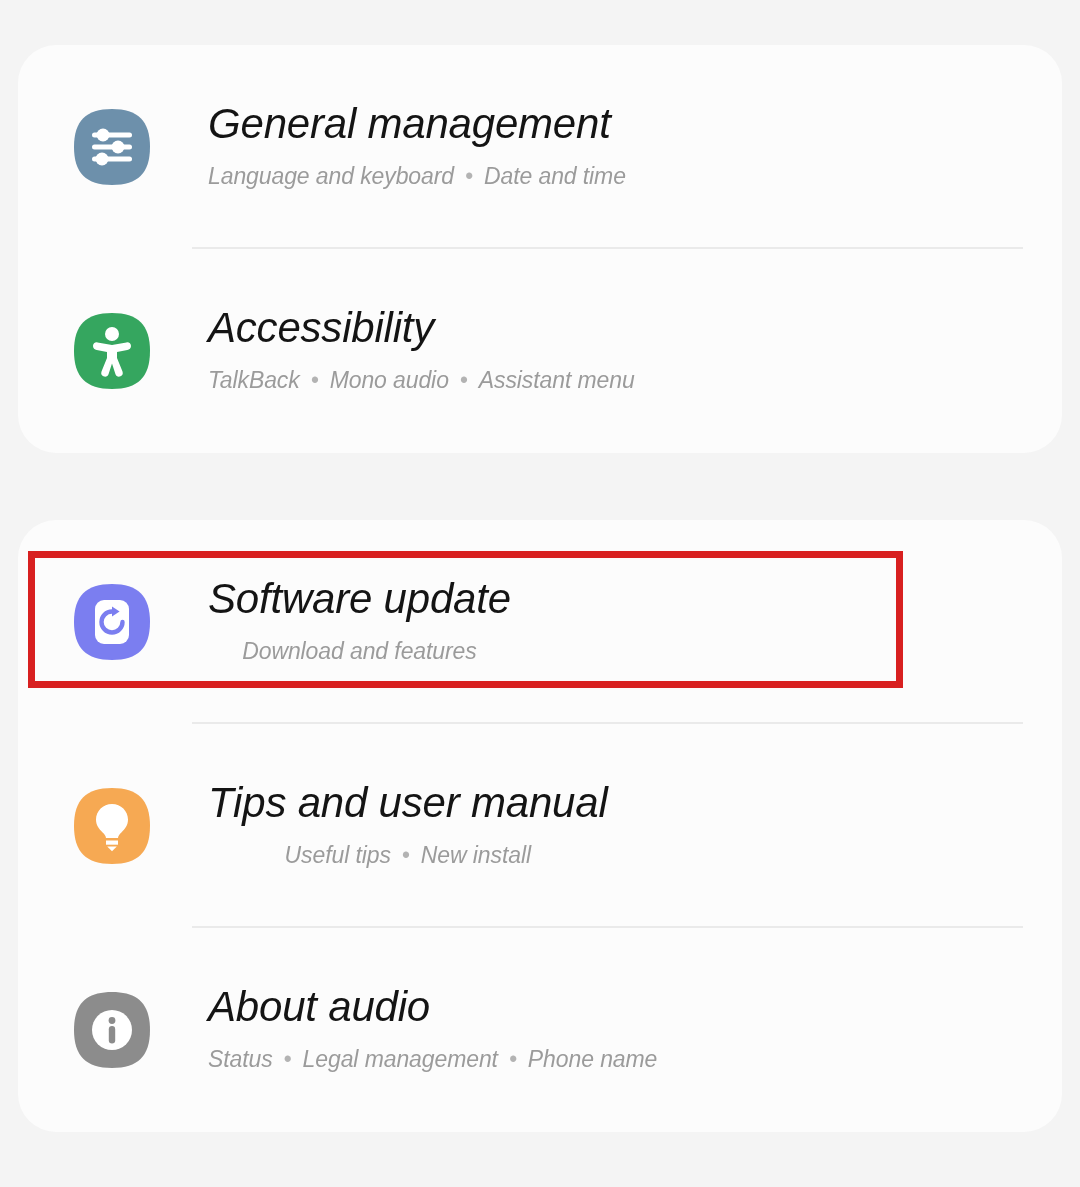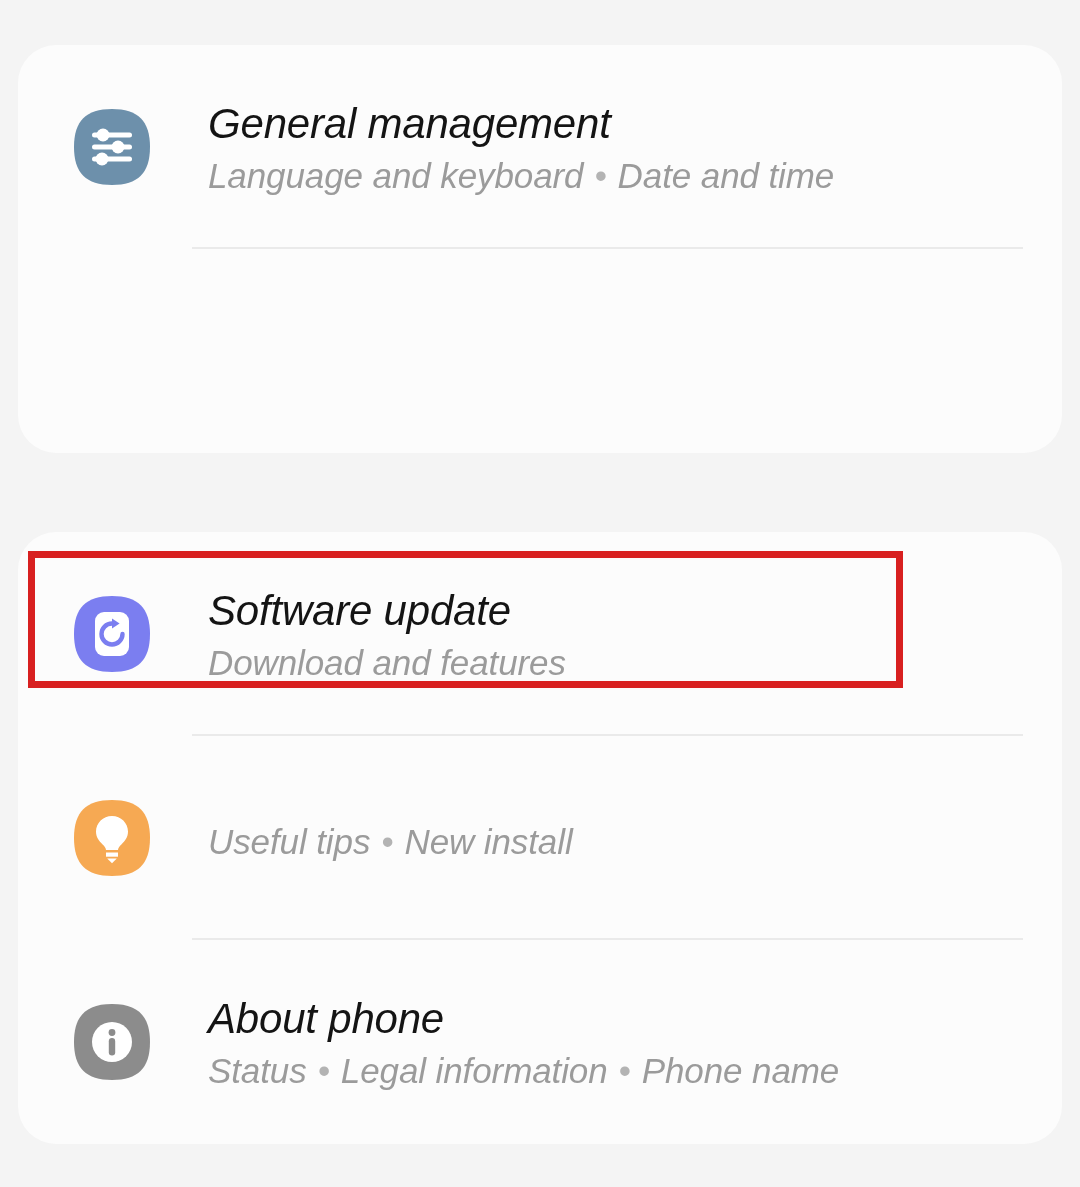--- a/index.html
+++ b/index.html
@@ -25,21 +25,21 @@
   .card {
     position: absolute;
     left: 18px;
     width: 1044px;
     background: #fcfcfc;
     border-radius: 38px;
     box-sizing: border-box;
   }
 
   #card-one  { top: 45px;  height: 408px; }
-  #card-two  { top: 532px; height: 612px; }
+  #card-two  { top: 520px; height: 612px; }
 
   .row {
     position: relative;
     display: flex;
     align-items: center;
     height: 204px;
     box-sizing: border-box;
     padding-left: 54px;
   }
 
@@ -76,21 +76,21 @@
   .row-title {
     font-size: 42px;
     line-height: 50px;
     color: #141414;
     letter-spacing: -0.2px;
     white-space: nowrap;
   }
 
   .row-subtitle {
     margin-top: 8px;
-    font-size: 35px;
+    font-size: 23px;
     line-height: 38px;
     color: #9b9b9b;
     letter-spacing: -0.1px;
     white-space: nowrap;
     text-align: center;
   }
 
   .dot-sep {
     display: inline-block;
     padding: 0 11px;
@@ -131,20 +131,35 @@
       </div>
       <div class="row-text">
         <div class="row-title">General management</div>
         <div class="row-subtitle">
           <span>Language and keyboard</span><span class="dot-sep">•</span><span>Date and time</span>
         </div>
       </div>
       <div class="row-divider"></div>
     </div>
 
+    <div class="row">
+      <div class="row-icon">
+        <svg class="squircle" viewBox="0 0 80 80">
+          <path d="M40 2 C66 2 78 14 78 40 C78 66 66 78 40 78 C14 78 2 66 2 40 C2 14 14 2 40 2 Z" fill="#35a65f"></path>
+          <circle cx="40" cy="23" r="7" fill="#ffffff"></circle>
+          <path d="M21 35 C21 32.5 23 31 25.5 31.4 L40 34 L54.5 31.4 C57 31 59 32.5 59 35 C59 37.2 57.4 38.6 55.3 39 L45 41 L45 47 L50.5 60.5 C51.4 62.8 50.2 65 48 65.6 C45.9 66.2 44.1 65.1 43.4 63 L40 52.5 L36.6 63 C35.9 65.1 34.1 66.2 32 65.6 C29.8 65 28.6 62.8 29.5 60.5 L35 47 L35 41 L24.7 39 C22.6 38.6 21 37.2 21 35 Z" fill="#ffffff"></path>
+        </svg>
+      </div>
+      <div class="row-text">
+        <div class="row-title">Accessibility</div>
+        <div class="row-subtitle">
+          <span>TalkBack</span><span class="dot-sep">•</span><span>Mono audio</span><span class="dot-sep">•</span><span>Assistant menu</span>
+        </div>
+      </div>
+    </div>
 
   </div>
 
   <div class="card" id="card-two">
 
     <div class="row">
       <div class="row-icon">
         <svg class="squircle" viewBox="0 0 80 80">
           <path d="M40 2 C66 2 78 14 78 40 C78 66 66 78 40 78 C14 78 2 66 2 40 C2 14 14 2 40 2 Z" fill="#7b7ef0"></path>
           <rect x="23" y="18" width="34" height="44" rx="9" fill="#ffffff"></rect>
@@ -164,40 +179,41 @@
     <div class="row">
       <div class="row-icon">
         <svg class="squircle" viewBox="0 0 80 80">
           <path d="M40 2 C66 2 78 14 78 40 C78 66 66 78 40 78 C14 78 2 66 2 40 C2 14 14 2 40 2 Z" fill="#f6a953"></path>
           <path d="M40 18 C31 18 24 25 24 33.6 C24 39.4 27 43 30.6 46.4 C32.6 48.3 33.8 49.8 34 52 L46 52 C46.2 49.8 47.4 48.3 49.4 46.4 C53 43 56 39.4 56 33.6 C56 25 49 18 40 18 Z" fill="#ffffff"></path>
           <rect x="34" y="54.5" width="12" height="4.2" fill="#ffffff"></rect>
           <path d="M35.2 60.6 L44.8 60.6 L40 65.2 Z" fill="#ffffff"></path>
         </svg>
       </div>
       <div class="row-text">
+        <div class="row-title">Tips and user manual</div>
         <div class="row-subtitle">
           <span>Useful tips</span><span class="dot-sep">•</span><span>New install</span>
         </div>
       </div>
       <div class="row-divider"></div>
     </div>
 
     <div class="row">
       <div class="row-icon">
         <svg class="squircle" viewBox="0 0 80 80">
           <path d="M40 2 C66 2 78 14 78 40 C78 66 66 78 40 78 C14 78 2 66 2 40 C2 14 14 2 40 2 Z" fill="#8c8c8c"></path>
           <circle cx="40" cy="40" r="20" fill="#ffffff"></circle>
           <circle cx="40" cy="30.5" r="3.4" fill="#8c8c8c"></circle>
           <rect x="36.8" y="36" width="6.4" height="17.5" rx="3.2" fill="#8c8c8c"></rect>
         </svg>
       </div>
       <div class="row-text">
-        <div class="row-title">About phone</div>
-        <div class="row-subtitle">
-          <span>Status</span><span class="dot-sep">•</span><span>Legal information</span><span class="dot-sep">•</span><span>Phone name</span>
+        <div class="row-title">About audio</div>
+        <div class="row-subtitle">
+          <span>Status</span><span class="dot-sep">•</span><span>Legal management</span><span class="dot-sep">•</span><span>Phone name</span>
         </div>
       </div>
     </div>
 
   </div>
 
   <div class="highlight-box"></div>
 
 </div>
 

